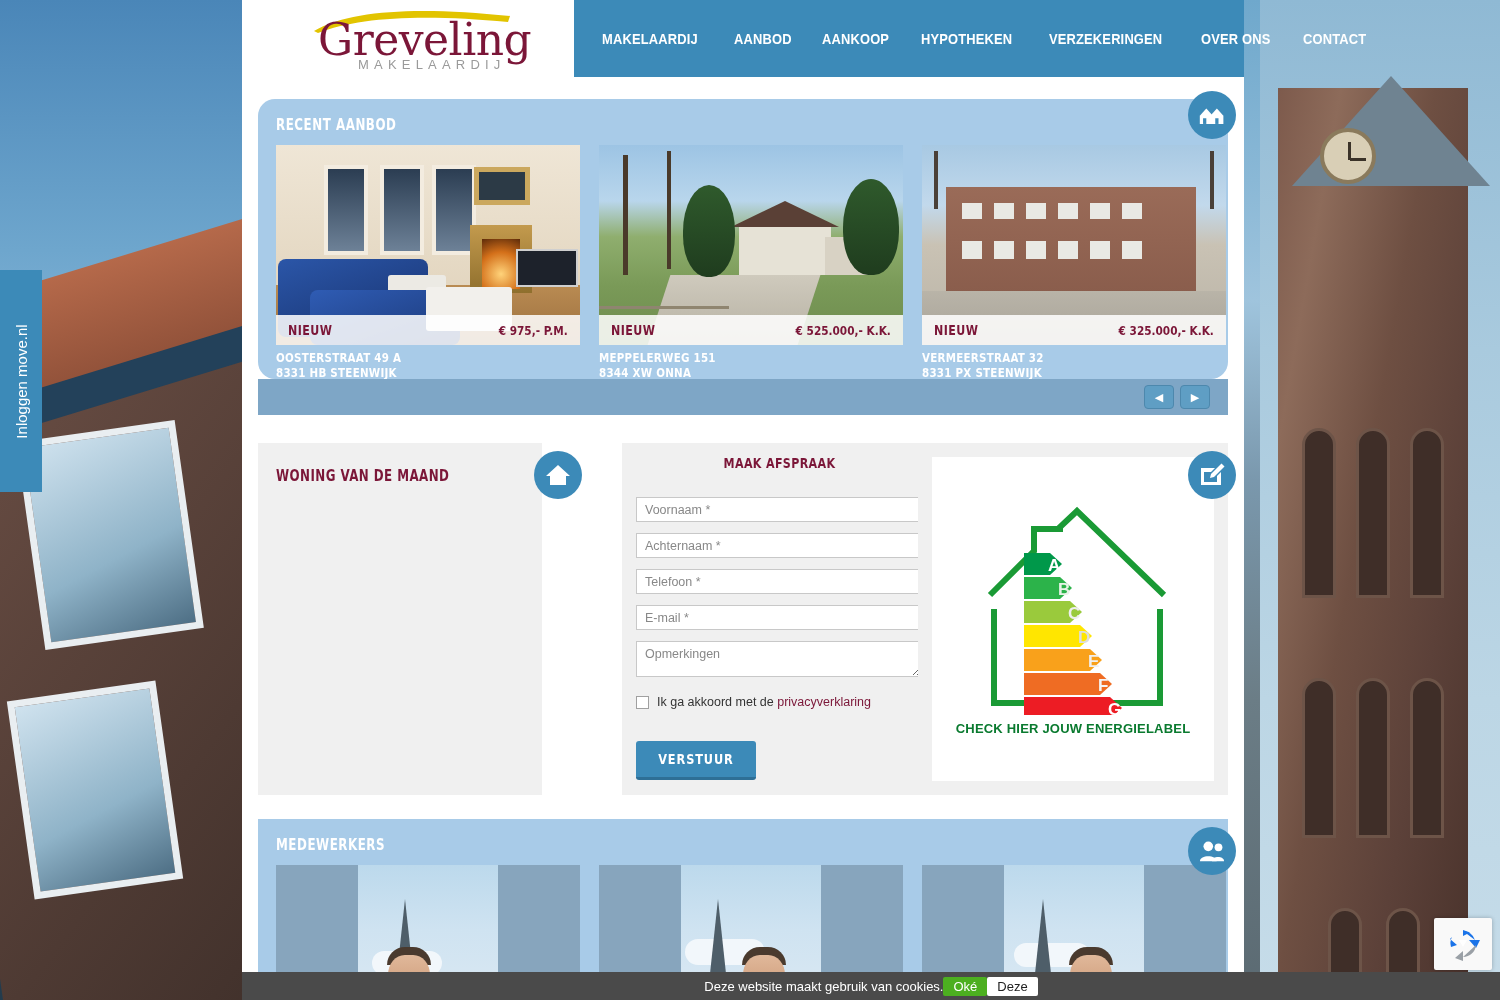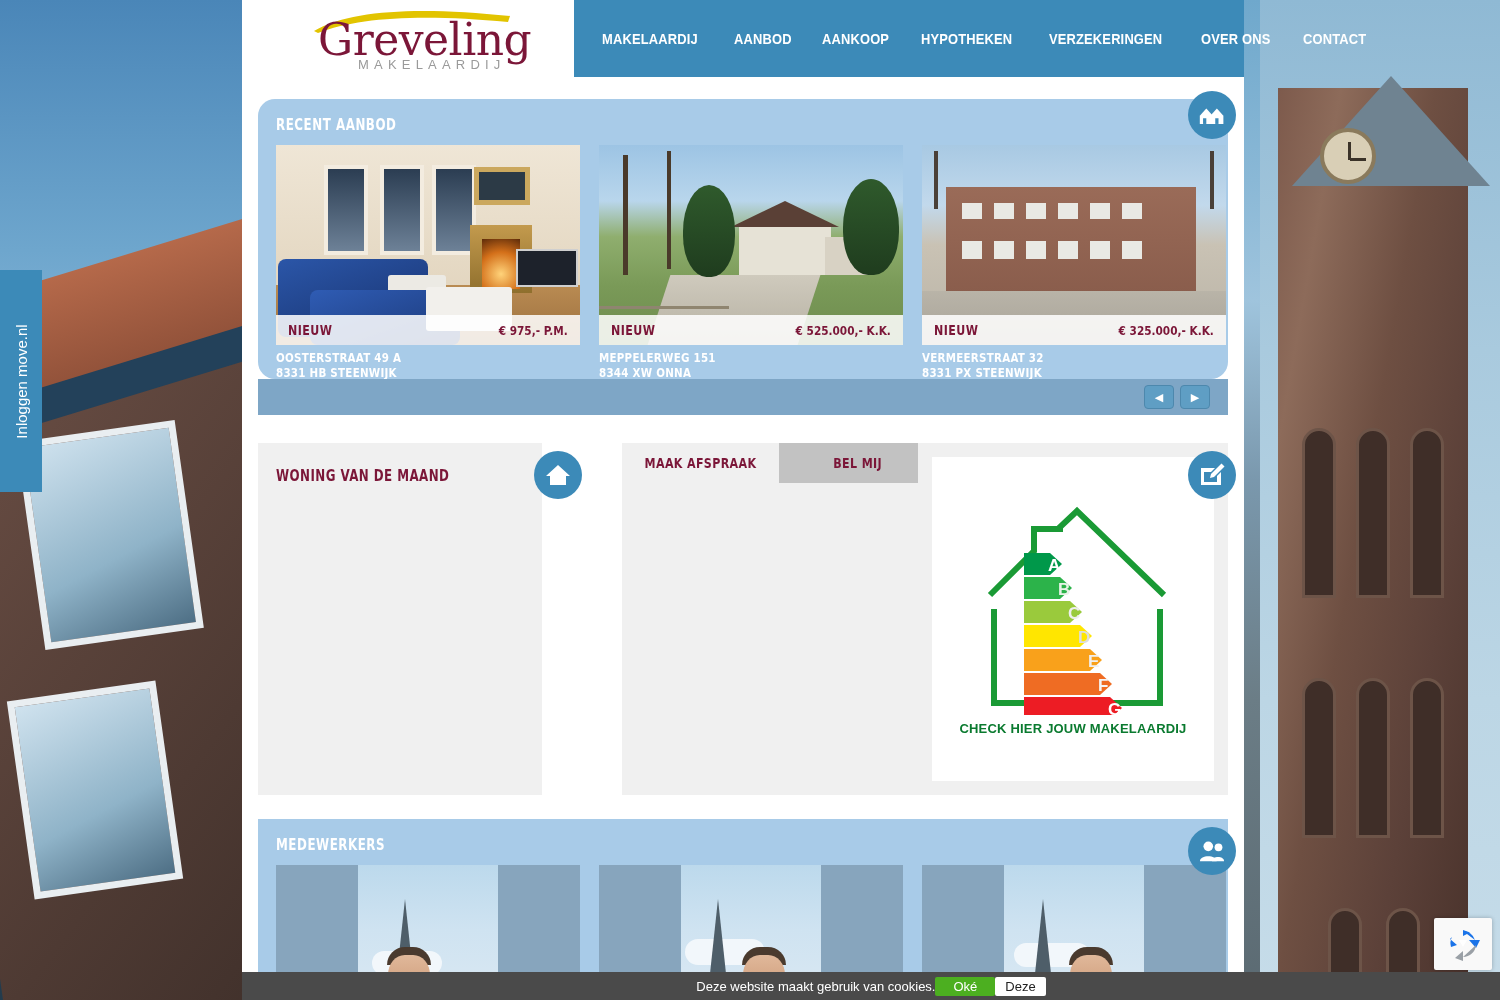--- a/index.html
+++ b/index.html
@@ -300,21 +300,21 @@
 
   
   #cookie-bar {
     position: absolute; left: 242px; bottom: 0; width: 1258px; height: 28px;
     background: #4a4a4a; z-index: 40;
     display: flex; align-items: center; justify-content: center; 
   }
   #cookie-text { color: #ffffff; font-size: 13px; }
   #cookie-ok {
     background: #4caf20; color: #fff; font-size: 13px;
-    padding: 2px 18px; border: none; border-radius: 2px; cursor: pointer;
+    padding: 2px 10px; border: none; border-radius: 2px; cursor: pointer;
     font-family: "Liberation Sans", sans-serif;
   }
   #cookie-info {
     background: #ffffff; color: #222; font-size: 13px;
     padding: 2px 10px; border: none; border-radius: 2px; cursor: pointer;
     font-family: "Liberation Sans", sans-serif;
   }
 
   
   #recaptcha-badge {
@@ -486,23 +486,36 @@
 
     <div class="panel" id="panel-woning">
       <div id="woning-title" class="cond">WONING VAN DE MAAND</div>
     </div>
 
     <div class="panel" id="panel-form">
       <div class="tabs">
         <div class="tab active cond">
           <span>MAAK AFSPRAAK</span>
         </div>
-        <div class="tab inactive cond">
-          <span>BEL MIJ</span>
-        </div>
+      </div>
+      <div class="form-body">
+        <input class="finput" type="text" placeholder="Voornaam *" style="">
+        <input class="finput" type="text" placeholder="Achternaam *" style="">
+        <input class="finput" type="text" placeholder="Telefoon *" style="">
+        <input class="finput" type="text" placeholder="E-mail *" style="">
+        <textarea class="ftext" placeholder="Opmerkingen" style=""></textarea>
+        <div class="fcheck-row">
+          <div class="fcheck"></div>
+          <div class="fcheck-label">
+            <span>Ik ga akkoord met de </span><a href="#">privacyverklaring</a>
+          </div>
+        </div>
+        <button id="submit-btn">
+          <span class="cond">VERSTUUR</span>
+        </button>
       </div>
     </div>
 
     <div class="panel" id="panel-energy">
       <div id="energy-inner">
         <svg width="210" height="212" viewBox="0 0 210 212">
           <path d="M18 78 L62 34 L62 12 L88 12 L88 10 L105 -6 L192 78" fill="none" stroke="#1a9a35" stroke-width="6" transform="translate(4,14)"></path>
           <path d="M22 92 L22 186 L188 186 L188 92" fill="none" stroke="#1a9a35" stroke-width="6" transform="translate(4,14)"></path>
           <g transform="translate(56,50)">
             <path d="M0 0 H26 L38 11 L26 22 H0 Z" fill="#00984a"></path>
@@ -514,21 +527,21 @@
             <path d="M0 144 H86 L98 155 L86 166 H0 Z" fill="#ed1c24"></path>
             <text x="24" y="18" font-family="Liberation Sans, sans-serif" font-size="17" font-weight="bold" fill="#ffffff">A</text>
             <text x="34" y="42" font-family="Liberation Sans, sans-serif" font-size="17" font-weight="bold" fill="#e8f3e8">B</text>
             <text x="44" y="66" font-family="Liberation Sans, sans-serif" font-size="17" font-weight="bold" fill="#eeeeee">C</text>
             <text x="54" y="90" font-family="Liberation Sans, sans-serif" font-size="17" font-weight="bold" fill="#dddddd">D</text>
             <text x="64" y="114" font-family="Liberation Sans, sans-serif" font-size="17" font-weight="bold" fill="#f0f0f0">E</text>
             <text x="74" y="138" font-family="Liberation Sans, sans-serif" font-size="17" font-weight="bold" fill="#f4f4f4">F</text>
             <text x="84" y="162" font-family="Liberation Sans, sans-serif" font-size="17" font-weight="bold" fill="#ffffff">G</text>
           </g>
         </svg>
-        <div id="energy-caption">CHECK HIER  JOUW MAKELAARDIJ</div>
+        <div id="energy-caption">CHECK HIER  JOUW ENERGIELABEL</div>
       </div>
     </div>
 
   </div>
 
   <div class="badge" style="left:292px; top:374px;">
     <svg viewBox="0 0 26 24">
       <path d="M13 2 L25 13 L21 13 L21 22 L5 22 L5 13 L1 13 Z"></path>
     </svg>
   </div>

